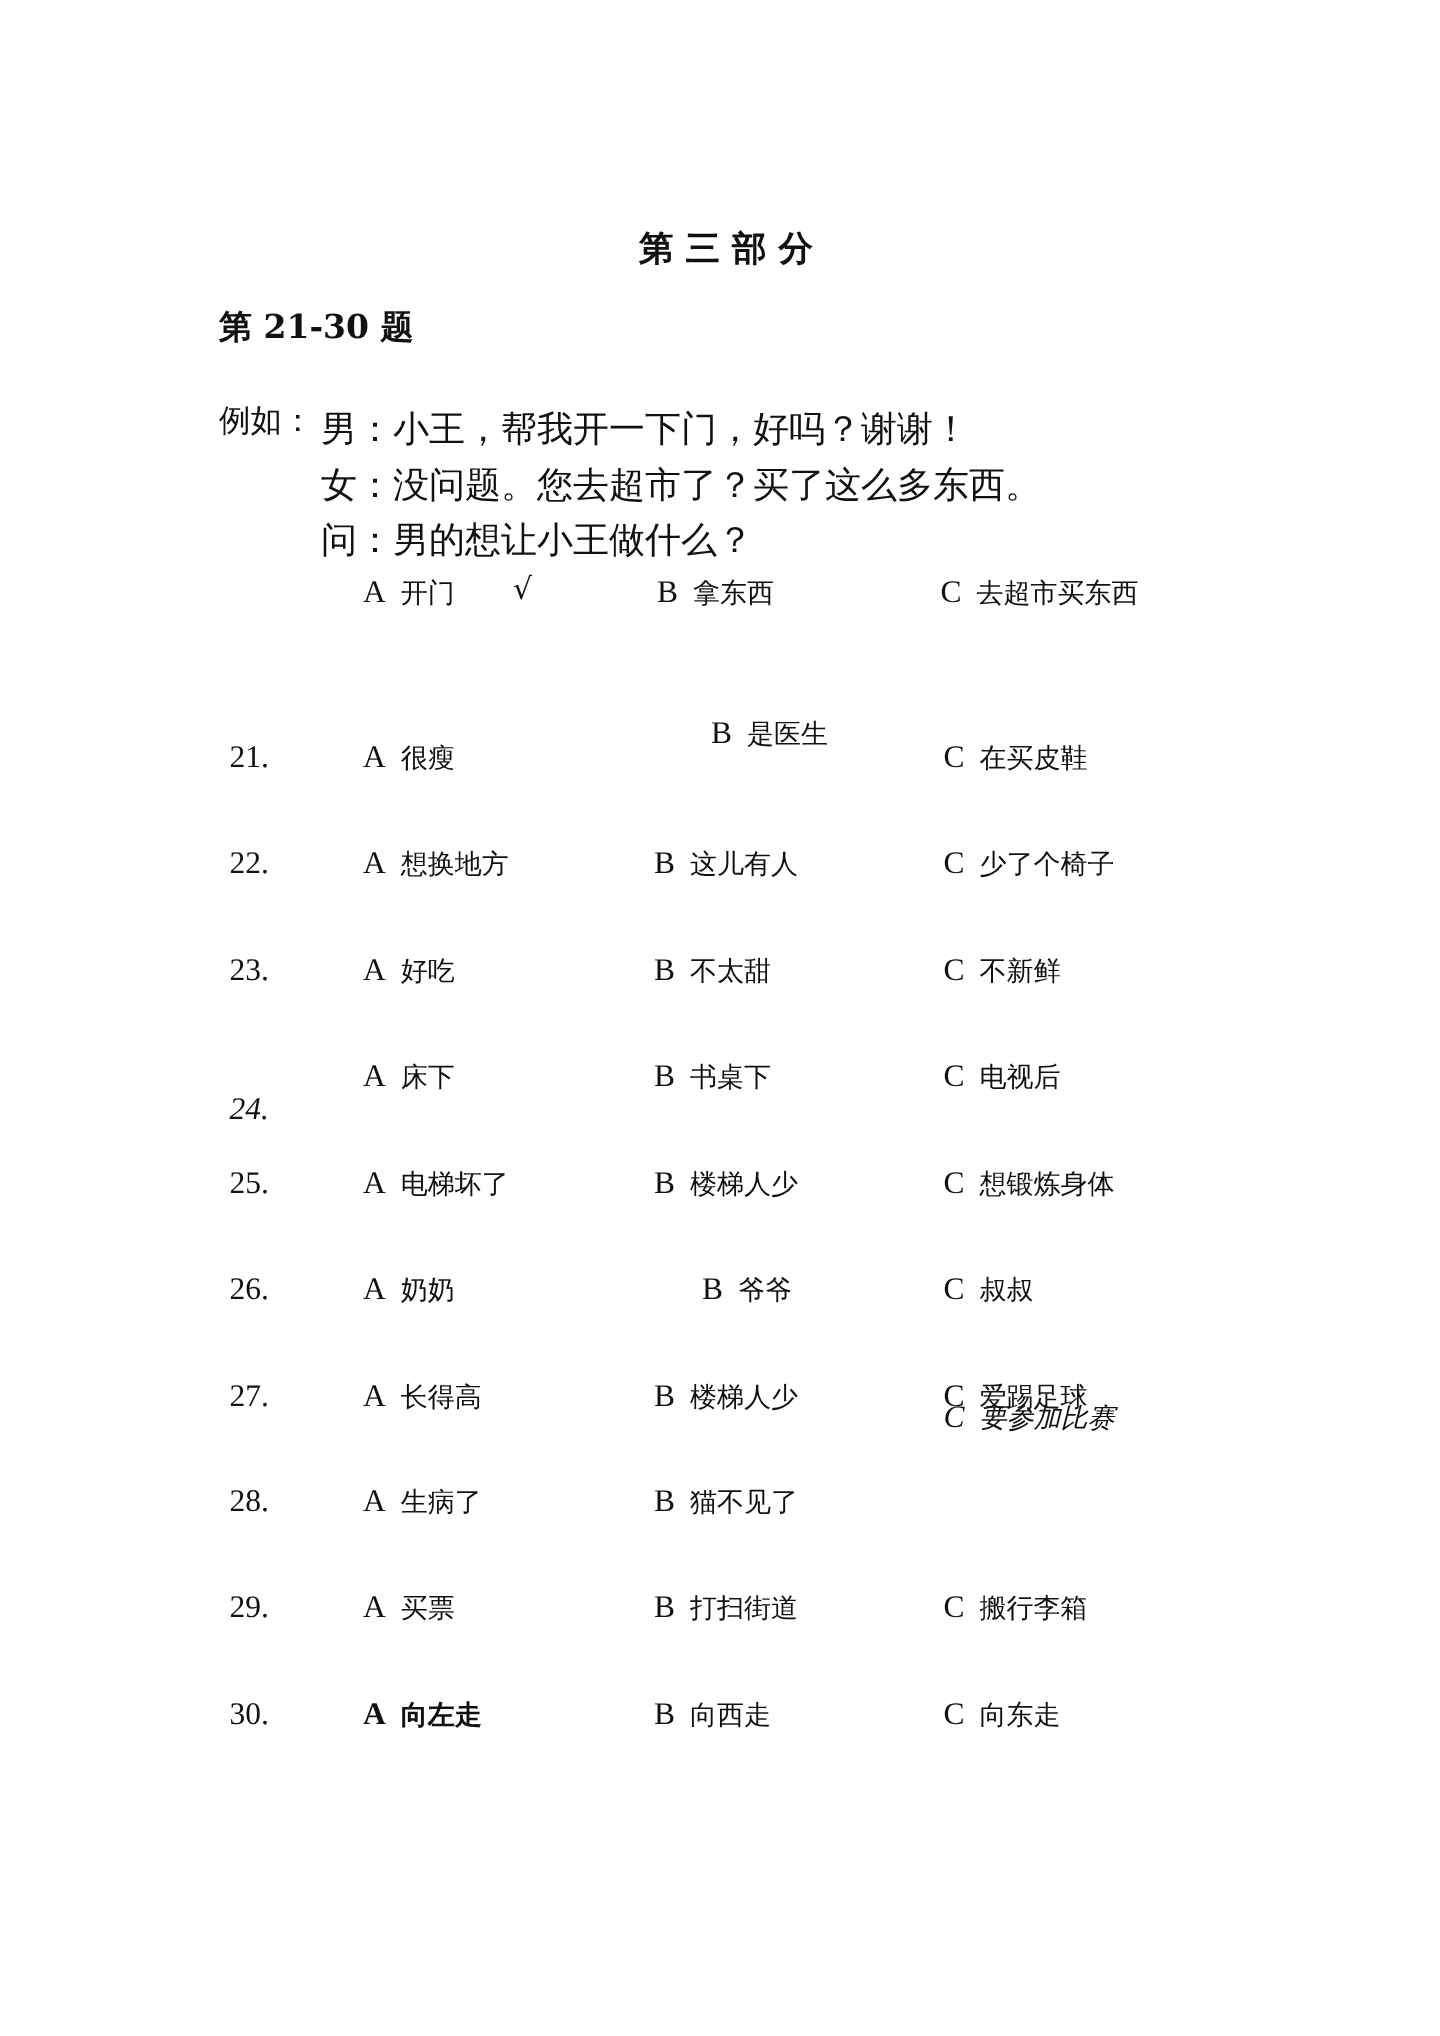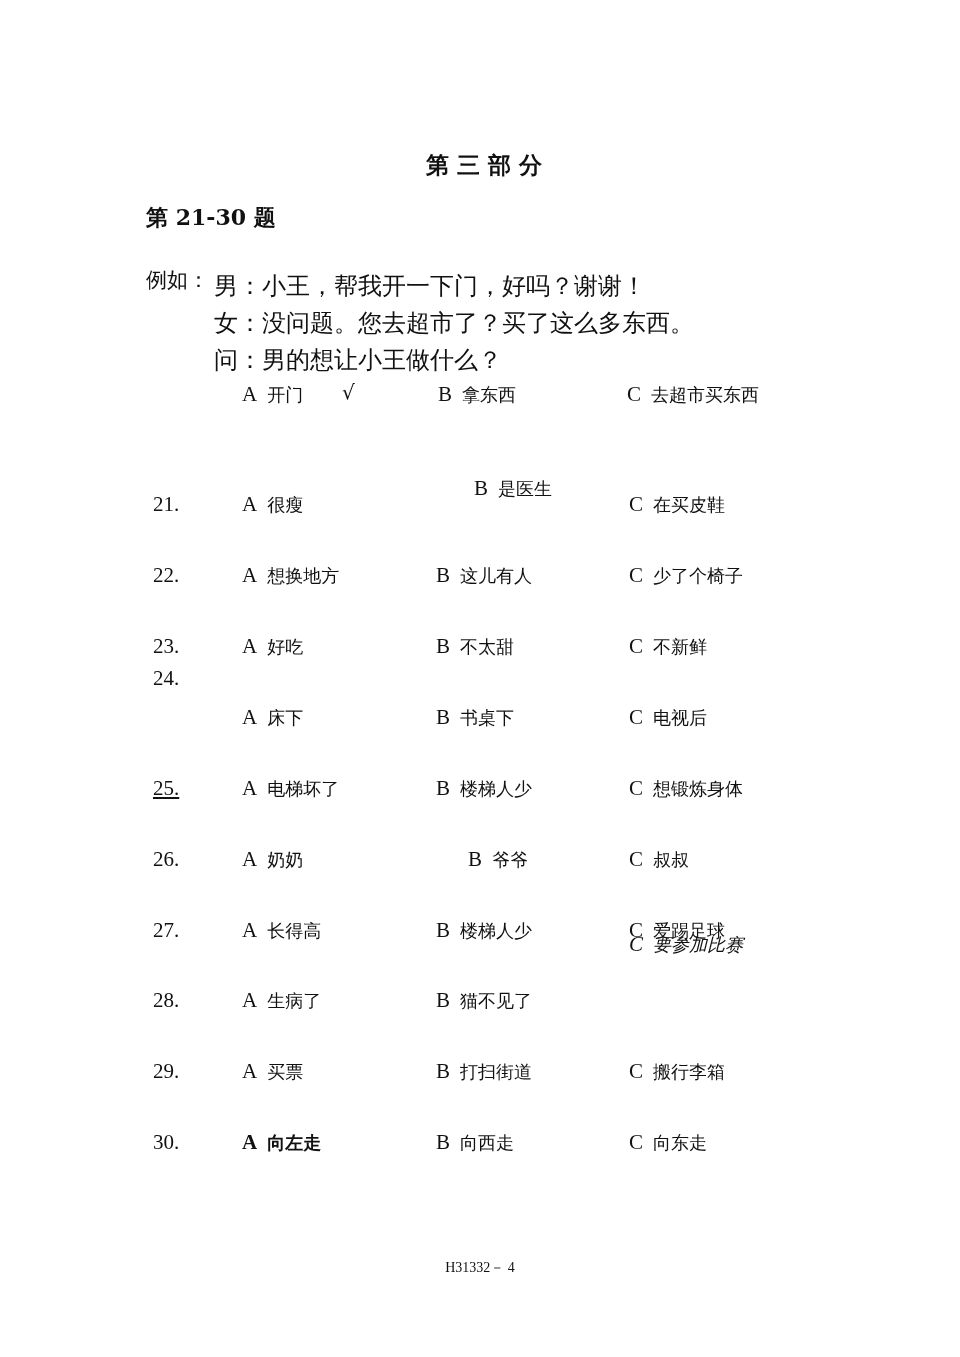--- a/index.html
+++ b/index.html
@@ -124,28 +124,28 @@
     </div>
 
     <div>
       <div class="qnum" style="top:634px;">23.</div>
       <div class="opt" style="left:242px; top:634px;"><span class="letter">A</span><span>好吃</span></div>
       <div class="opt" style="left:436px; top:634px;"><span class="letter">B</span><span>不太甜</span></div>
       <div class="opt" style="left:629px; top:634px;"><span class="letter">C</span><span>不新鲜</span></div>
     </div>
 
     <div>
-      <div class="qnum" style="top:666px;">24.</div>
+      <div class="qnum" style="top:727px;font-style:italic;">24.</div>
       <div class="opt" style="left:242px; top:705px;"><span class="letter">A</span><span>床下</span></div>
       <div class="opt" style="left:436px; top:705px;"><span class="letter">B</span><span>书桌下</span></div>
       <div class="opt" style="left:629px; top:705px;"><span class="letter">C</span><span>电视后</span></div>
     </div>
 
     <div>
-      <div class="qnum" style="top:776px;text-decoration:underline;">25.</div>
+      <div class="qnum" style="top:776px;">25.</div>
       <div class="opt" style="left:242px; top:776px;"><span class="letter">A</span><span>电梯坏了</span></div>
       <div class="opt" style="left:436px; top:776px;"><span class="letter">B</span><span>楼梯人少</span></div>
       <div class="opt" style="left:629px; top:776px;"><span class="letter">C</span><span>想锻炼身体</span></div>
     </div>
 
     <div>
       <div class="qnum" style="top:847px;">26.</div>
       <div class="opt" style="left:242px; top:847px;"><span class="letter">A</span><span>奶奶</span></div>
       <div class="opt" style="left:436px; top:847px;margin-left:32px;"><span class="letter">B</span><span>爷爷</span></div>
       <div class="opt" style="left:629px; top:847px;"><span class="letter">C</span><span>叔叔</span></div>
@@ -174,14 +174,13 @@
 
     <div>
       <div class="qnum" style="top:1130px;">30.</div>
       <div class="opt" style="left:242px; top:1130px;font-weight:bold;"><span class="letter">A</span><span>向左走</span></div>
       <div class="opt" style="left:436px; top:1130px;"><span class="letter">B</span><span>向西走</span></div>
       <div class="opt" style="left:629px; top:1130px;"><span class="letter">C</span><span>向东走</span></div>
     </div>
 
   </div>
 
-  <div class="footer">H31332－ 4</div>
 </div>
 
 </body></html>

